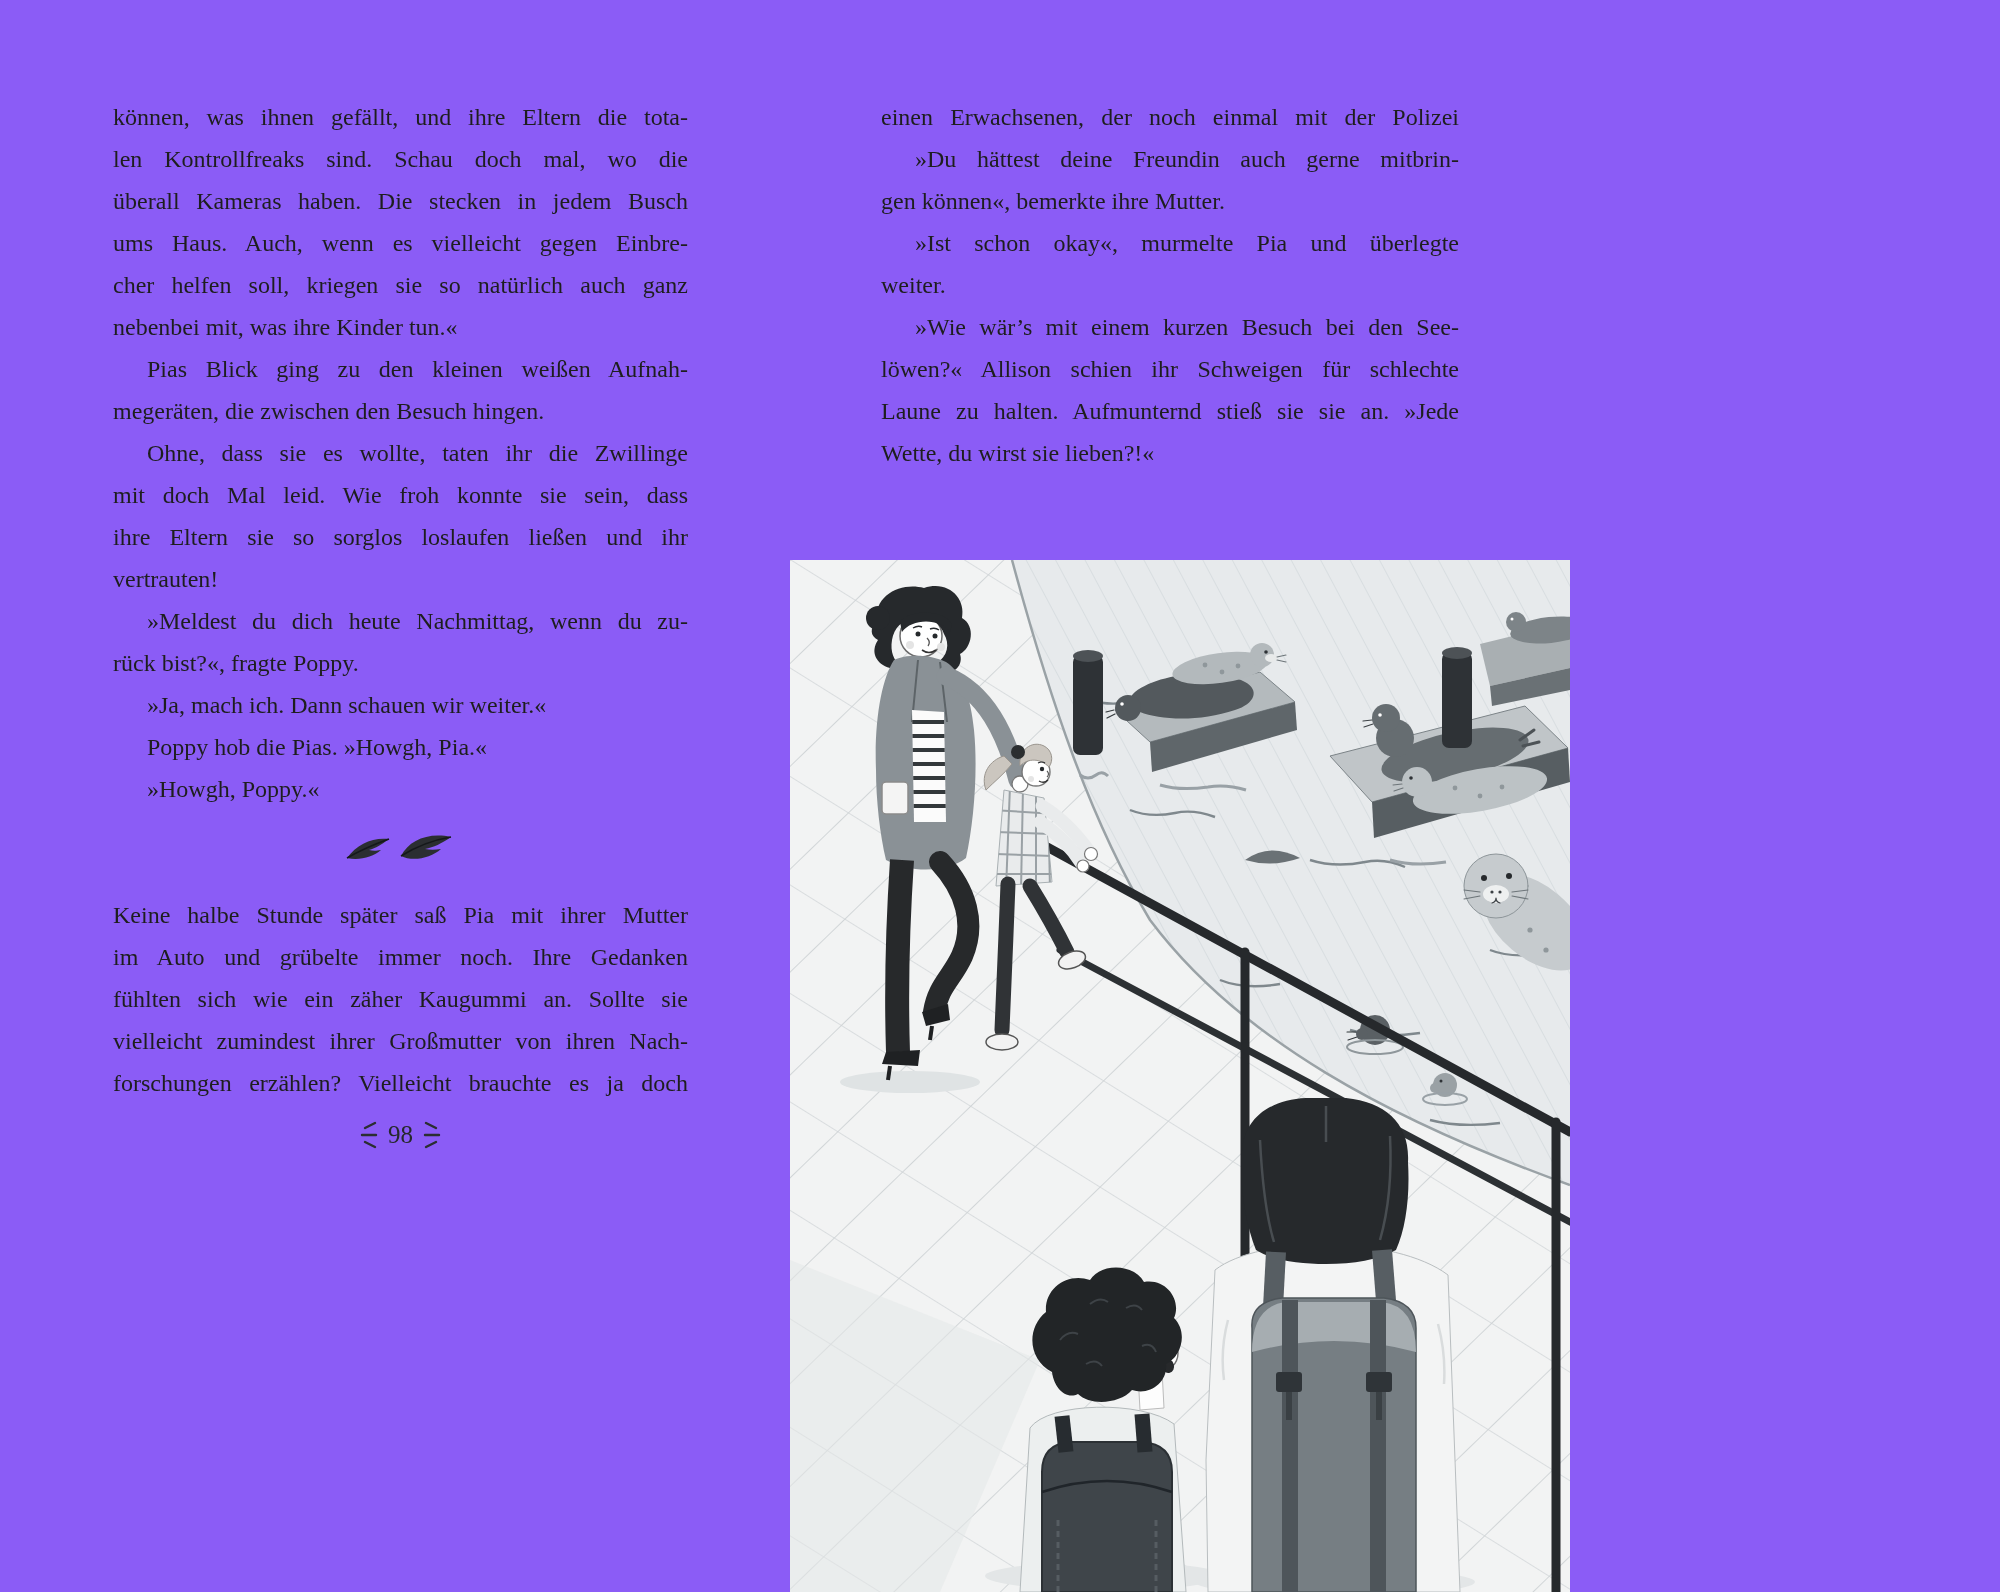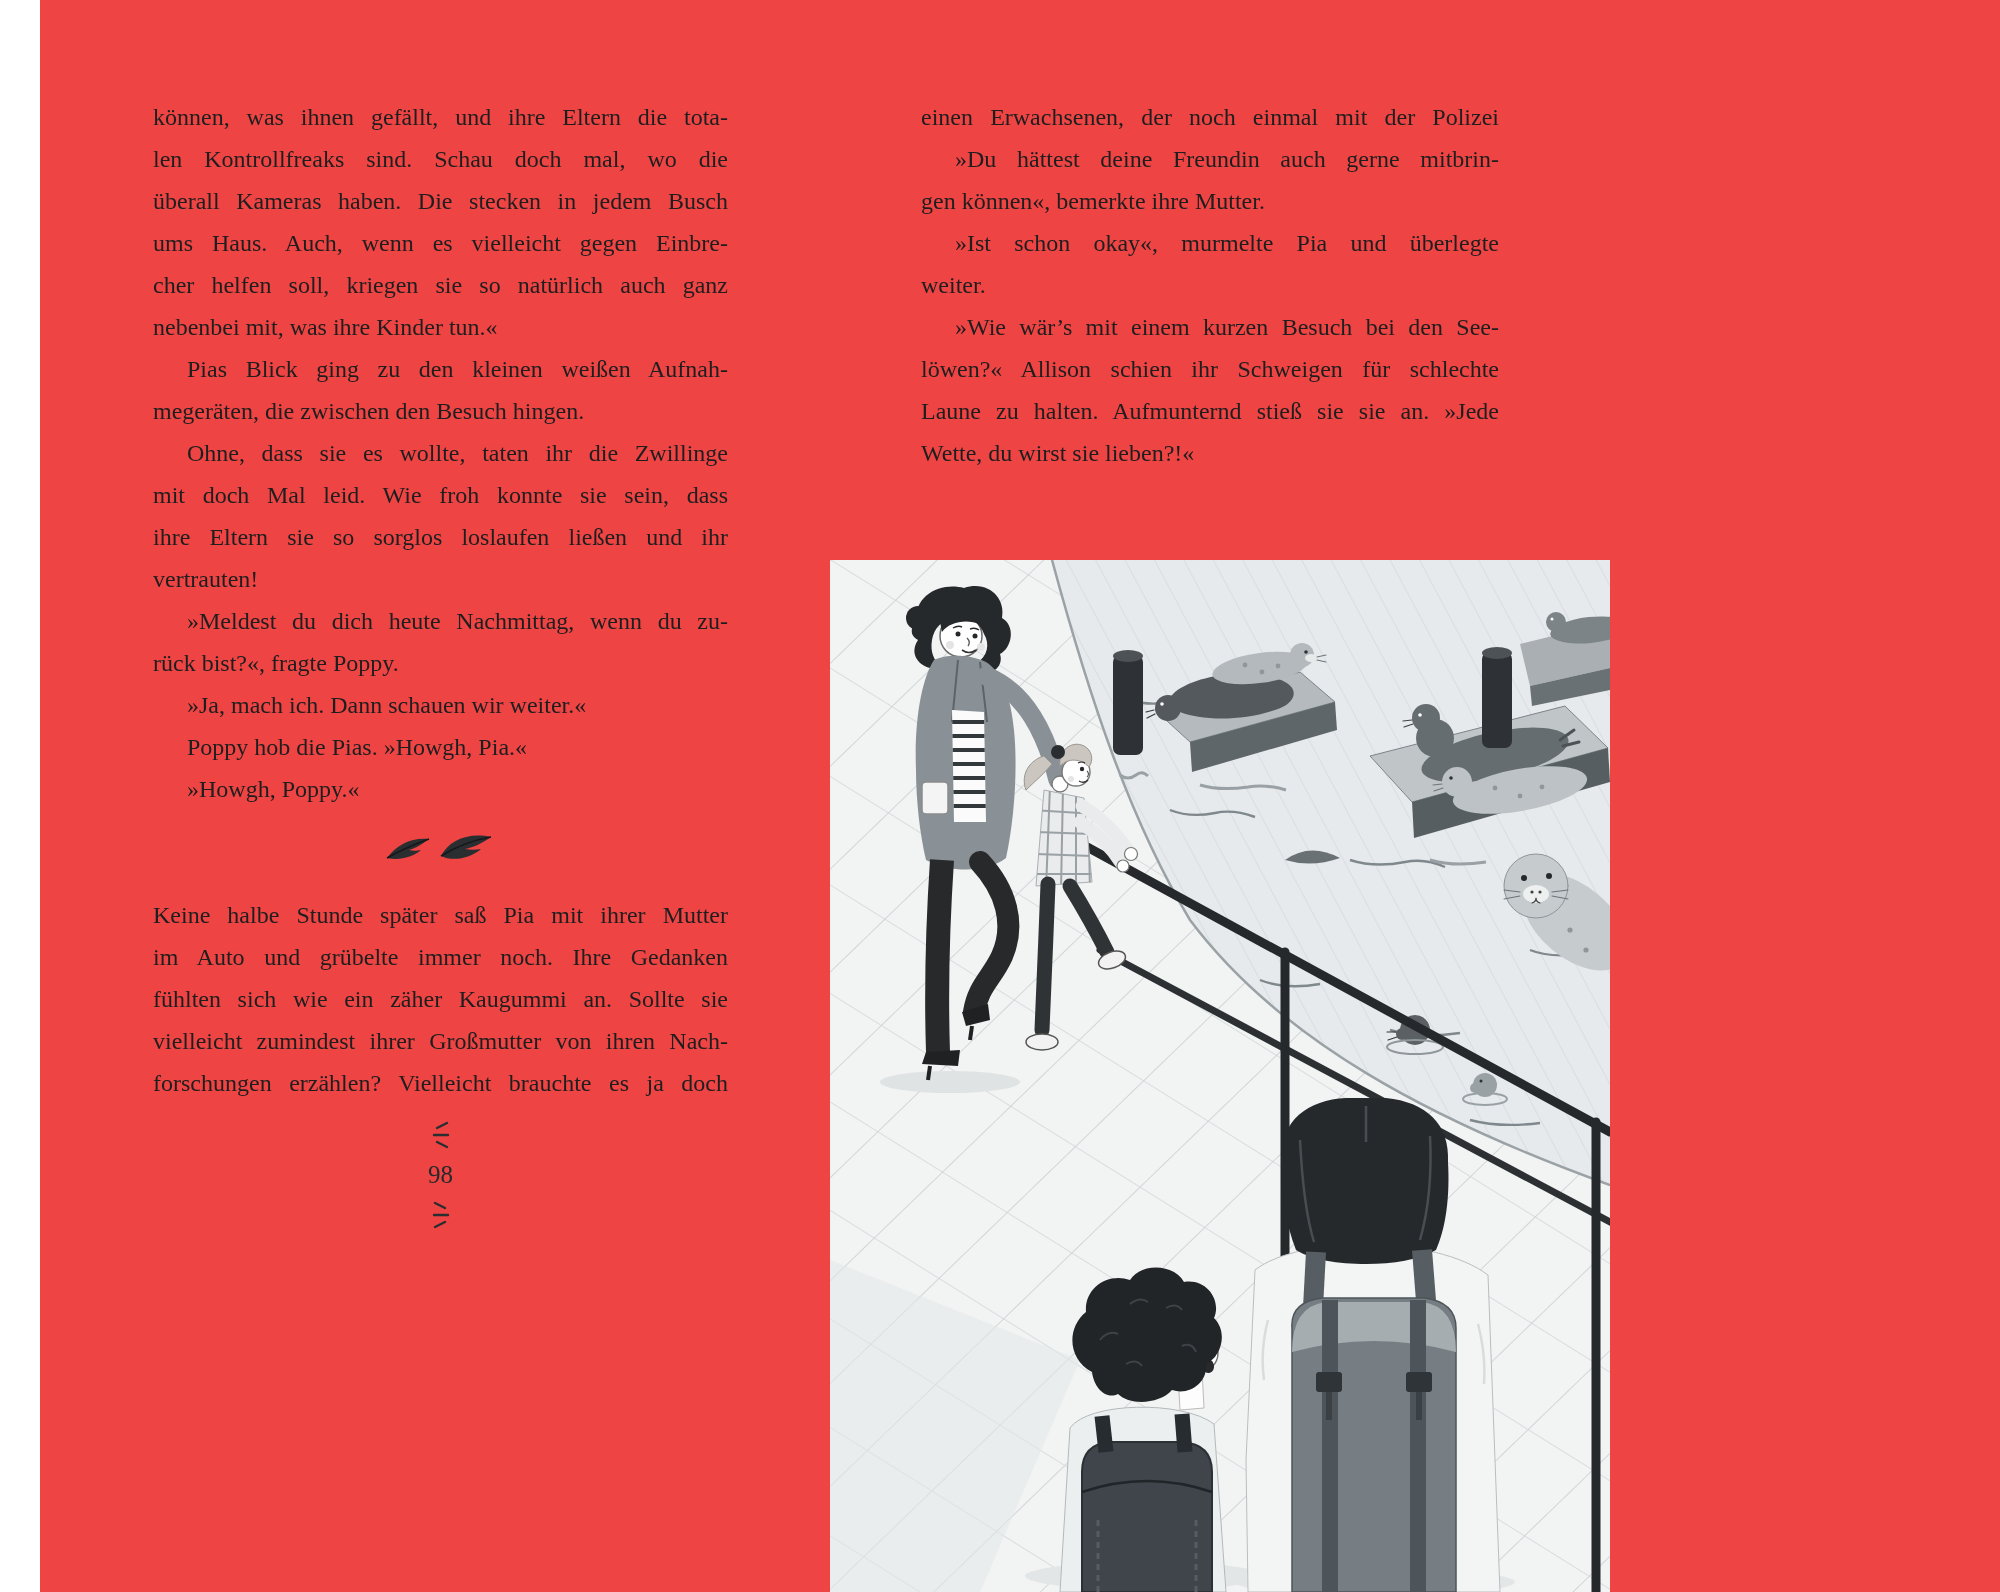--- a/index.html
+++ b/index.html
@@ -2,33 +2,33 @@
 <html><head>
 <meta charset="utf-8">
 <style>
   * { margin:0; padding:0; box-sizing:border-box; }
   html,body { background:#ffffff; }
   body {
     width:2000px; height:1592px; position:relative; overflow:hidden;
     font-family:"Liberation Serif","DejaVu Serif",serif;
     color:#1e1e1e;
   }
-  .spread { position:absolute; inset:0; background:#ef4444;margin-left:40px; }
+  .spread { position:absolute; inset:0; background:#8b5cf6; }
   .textcol { position:absolute; font-size:24px; line-height:42px; }
   #left-col  { left:113px; top:96px;  width:575px; }
   #right-col { left:881px; top:96px;  width:578px; }
   .line { height:42px; overflow:hidden; white-space:normal; }
   .line.just { text-align:justify; text-align-last:justify; }
   .line.ind { padding-left:34px; }
   .it { }
   .divider { height:84px; display:flex; align-items:center; justify-content:center; }
   .pagenum {
     position:absolute; left:113px; top:1118px; width:575px;
     display:flex; align-items:center; justify-content:center; gap:9px;
-    font-size:25px; color:#26292c;flex-direction:column;
+    font-size:25px; color:#26292c;
   }
   .illustration { position:absolute; left:790px; top:560px; width:780px; height:1032px; }
 </style>
 </head>
 <body>
 
 <div class="spread">
 
   <div>
     <div id="left-col" class="textcol">

